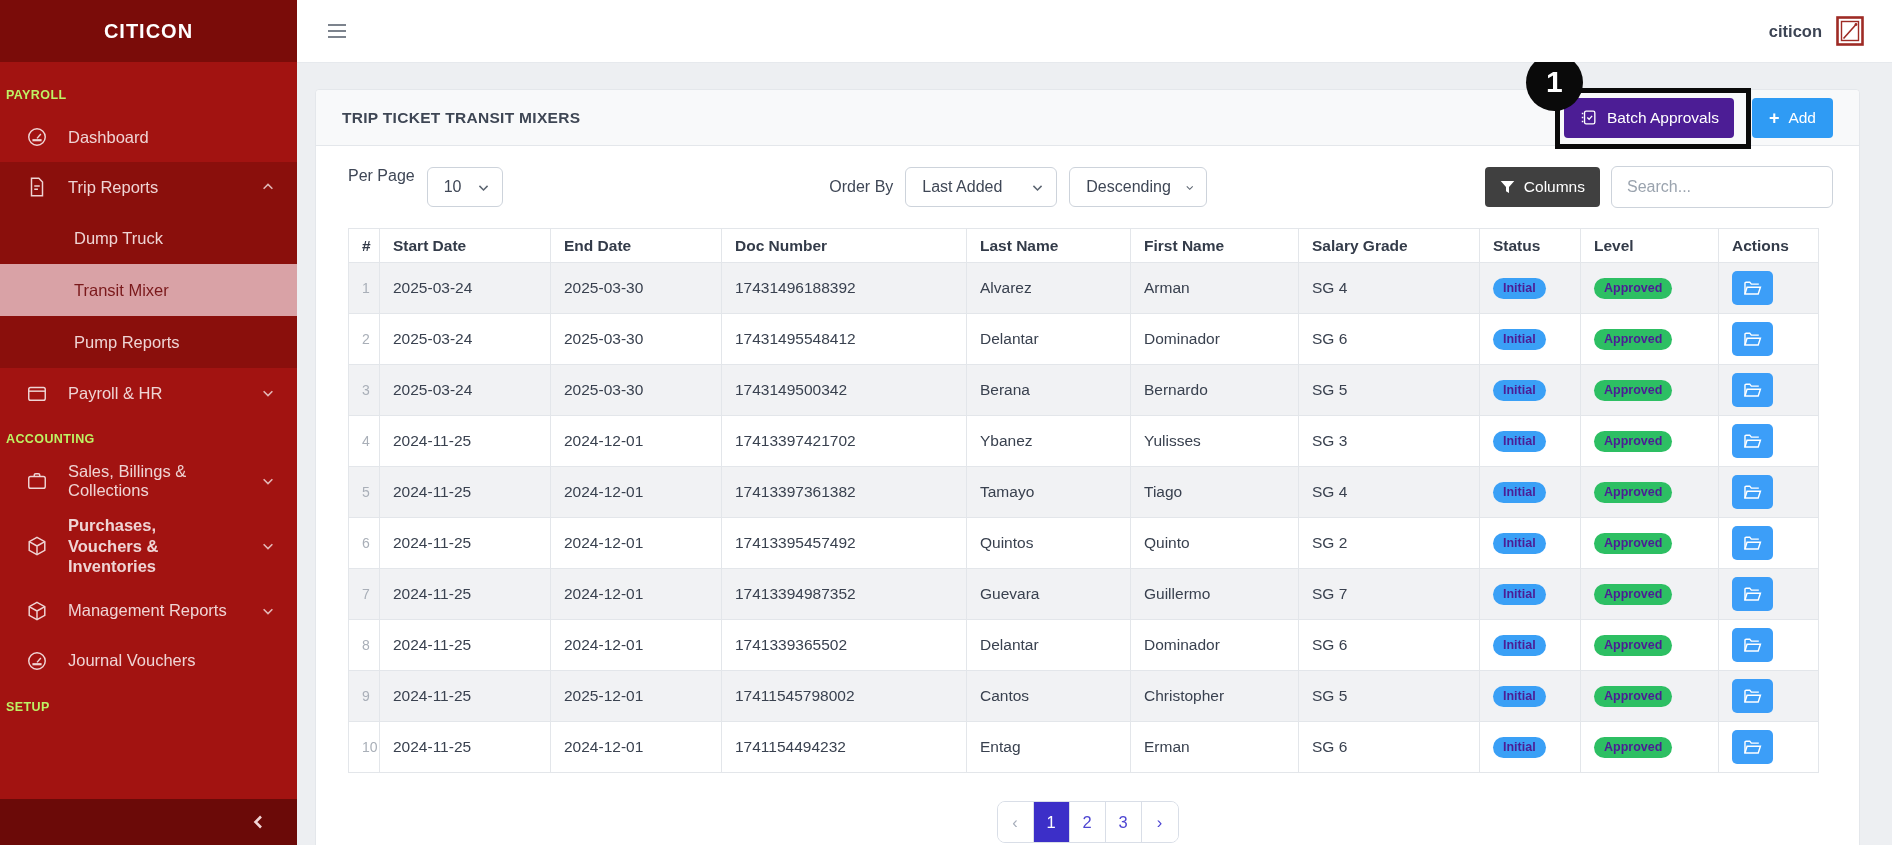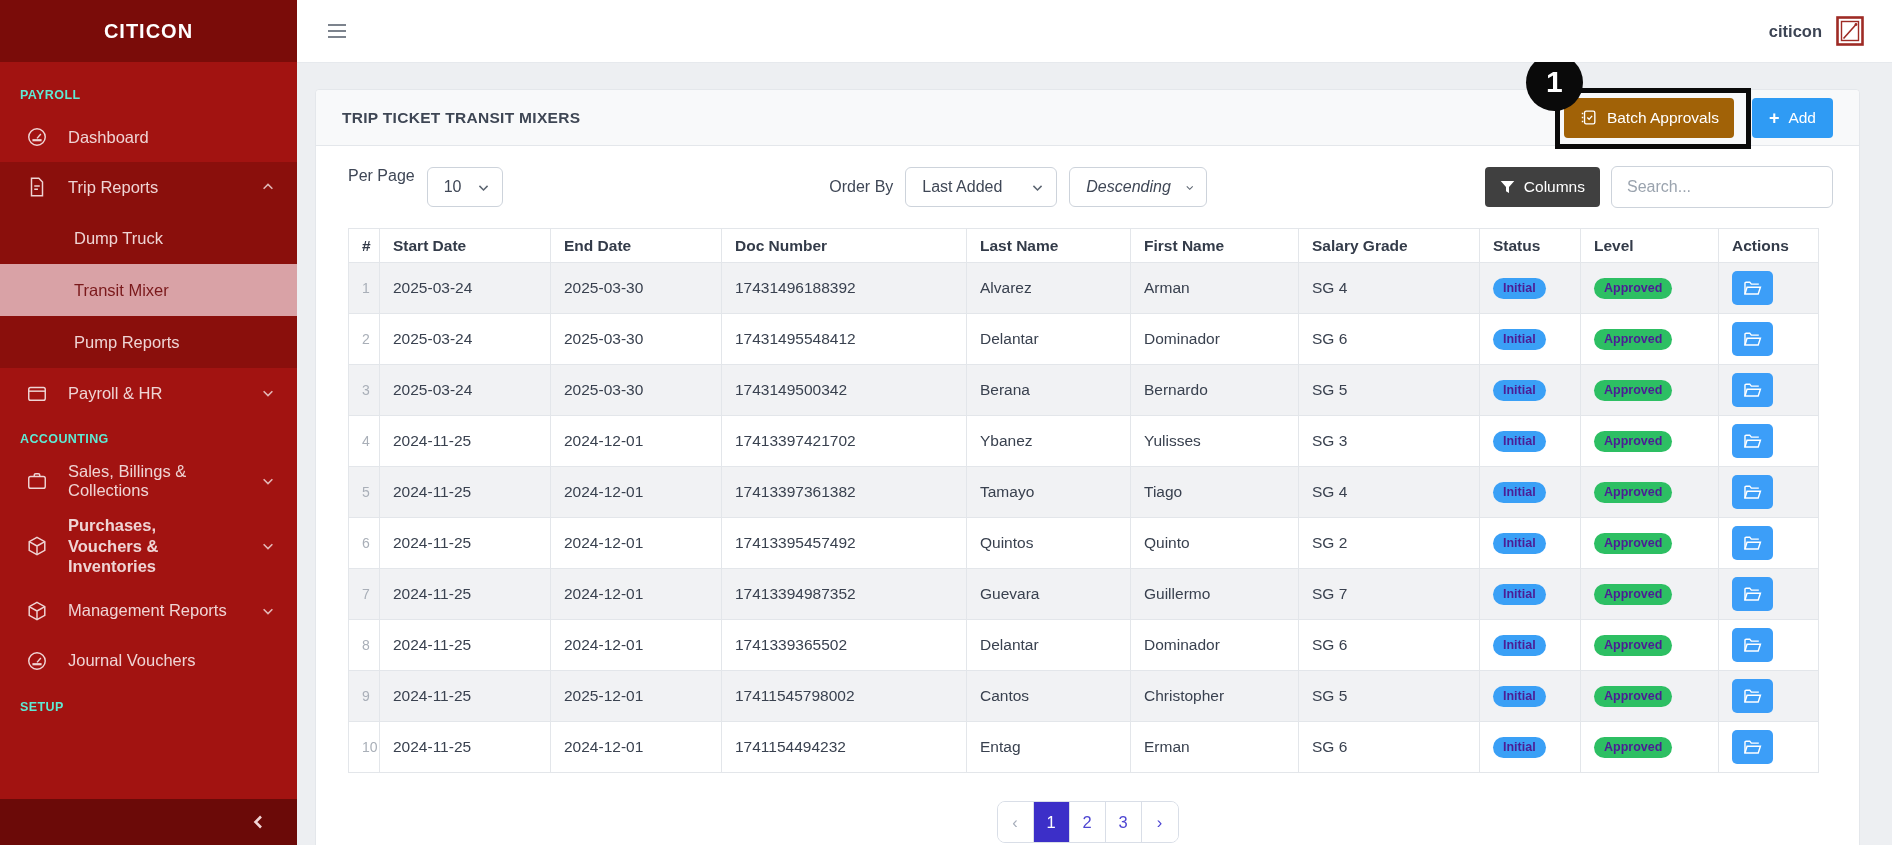--- a/index.html
+++ b/index.html
@@ -4,21 +4,21 @@
 <style>
   * { margin:0; padding:0; box-sizing:border-box; }
   html,body { width:1892px; height:845px; overflow:hidden; font-family:"Liberation Sans", sans-serif; }
   .app { width:1892px; height:845px; display:flex; background:#EDEFF2; overflow:hidden; }
 
   
   .sidebar { width:297px; min-width:297px; background:#A21311; color:#EFD4D4; display:flex; flex-direction:column; height:845px; }
   .brand { height:62px; background:#7A0C09; display:flex; align-items:center; justify-content:center;
            color:#FFFFFF; font-weight:bold; font-size:20px; letter-spacing:1px; }
   .nav { flex:1; padding-top:12px; overflow:hidden; }
-  .sec-label { padding:14px 18px 10px 20px; font-size:12.5px; font-weight:bold; color:#5eead4; letter-spacing:.4px; }
+  .sec-label { padding:14px 18px 10px 6px; font-size:12.5px; font-weight:bold; color:#bef264; letter-spacing:.4px; }
   .nav-item { display:flex; align-items:center; gap:20px; padding:0 22px 0 26px; height:50px; font-size:16.5px;
               color:#EFD4D4; cursor:pointer; }
   .nav-item .nv-icon { width:22px; height:22px; flex:0 0 22px; display:flex; align-items:center; }
   .nav-item .chev { margin-left:auto; width:14px; height:14px; opacity:.85; }
   .nav-group { background:#8A0F0C; }
   .sub-item { display:flex; align-items:center; height:52px; padding-left:74px; font-size:16.5px; color:#EFD4D4; cursor:pointer; }
   .sub-item.active { background:#D9A2A6; color:#7A191B; }
   .two-line { height:auto; padding-top:9px; padding-bottom:9px; line-height:1.25;font-weight:bold; }
   .two-line .lbl { max-width:160px; }
   .collapse-bar { height:46px; background:#6B0A08; display:flex; align-items:center; justify-content:flex-end; padding-right:30px; cursor:pointer; }
@@ -33,42 +33,42 @@
 
   .content { flex:1; padding:27px 34px 0 18px; overflow:hidden; }
   .card { background:#FFFFFF; border:1px solid #E4E7EB; border-radius:4px; height:900px; }
   .card-header { background:#F8F9FA; border-bottom:1px solid #E4E7EB; padding:8px 26px; height:56px;
                  display:flex; align-items:center; justify-content:space-between; border-radius:4px 4px 0 0; }
   .page-title { font-size:15.5px; font-weight:bold; color:#3E4654; letter-spacing:.3px; }
   .header-actions { display:flex; align-items:center; gap:18px; }
 
   .btn { border:none; cursor:pointer; display:inline-flex; align-items:center; gap:9px; border-radius:4px;
          font-family:"Liberation Sans", sans-serif; }
-  .btn-batch { background:#a16207; color:#FFFFFF; font-size:15.5px; padding:9px 15px; height:40px; position:relative; z-index:6; }
+  .btn-batch { background:#4c1d95; color:#FFFFFF; font-size:15.5px; padding:9px 15px; height:40px; position:relative; z-index:6; }
   .btn-add { background:#2F9BF4; color:#FFFFFF; font-size:15.5px; padding:9px 17px; height:40px; }
   .btn-add .plus { font-size:18px; font-weight:bold; line-height:1; }
 
   
   .batch-wrap { position:relative; display:inline-block; }
   .ann-rect { position:absolute; left:-9px; right:-17px; top:-10px; bottom:-11px; border:5px solid #0A0A0A; z-index:7; pointer-events:none; }
   .ann-circle { position:absolute; left:-38px; top:-44px; width:57px; height:57px; border-radius:50%; background:#0A0A0A;
                 color:#FFFFFF; font-size:30px; font-weight:bold; display:flex; align-items:center; justify-content:center; z-index:8; pointer-events:none; }
 
   
   .filter-row { display:flex; align-items:center; padding:20px 26px 20px 32px; }
   .f-left { flex:1; display:flex; align-items:flex-start; gap:12px; }
   .f-mid { flex:0 0 auto; display:flex; align-items:center; gap:12px;text-align:center; }
   .f-right { flex:1.3; display:flex; align-items:center; justify-content:flex-end; gap:11px; }
   .f-label { font-size:16px; color:#3F4756; }
   .select { height:40px; border:1px solid #CDD3DB; border-radius:6px; background:#fff; display:inline-flex; align-items:center;
             justify-content:space-between; padding:0 12px 0 16px; font-size:16px; color:#3F4756; cursor:pointer; gap:14px; }
   .select svg { width:13px; height:13px; color:#5B6470; }
   .sel-perpage { width:76px; }
   .sel-order { width:152px; }
-  .sel-dir { width:138px;font-style:italic; }
+  .sel-dir { width:138px; }
   .btn-columns { background:#404040; color:#FFFFFF; font-size:15.5px; padding:9px 15px; height:40px; }
   .search-input { width:222px; height:42px; border:1px solid #CDD3DB; border-radius:6px; padding:0 15px; font-size:16px;
                   color:#3F4756; font-family:"Liberation Sans", sans-serif; }
   .search-input::placeholder { color:#9AA3AE; }
 
   
   .table-wrap { padding:0 40px 0 32px; }
   table { border-collapse:collapse; table-layout:fixed; width:1471px; }
   th, td { border:1px solid #E3E6EA; text-align:left; overflow:hidden; white-space:nowrap; }
   th { font-size:15.5px; font-weight:bold; color:#333B49; padding:7px 13px; height:34px; background:#FFFFFF; }

